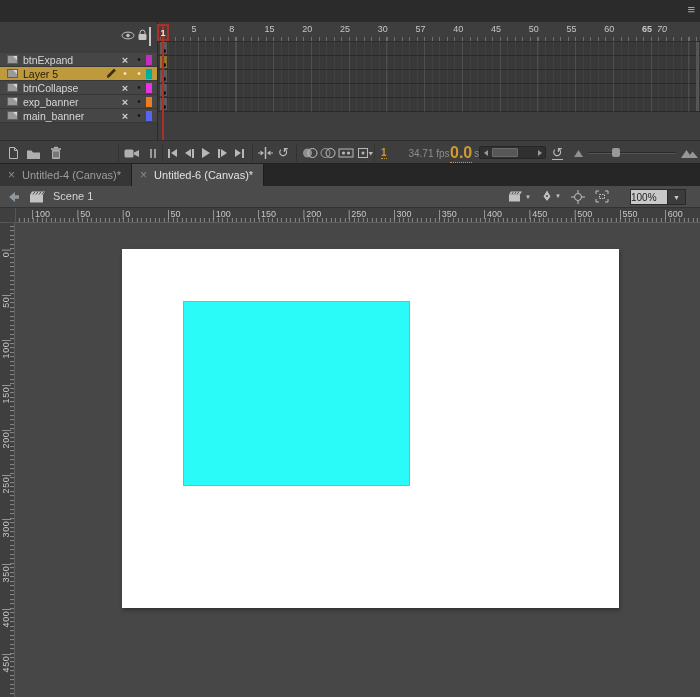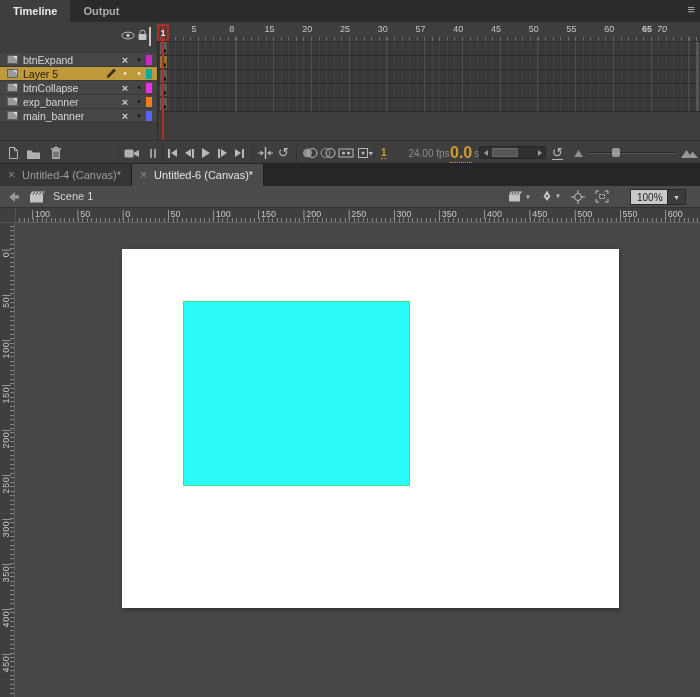--- a/index.html
+++ b/index.html
@@ -81,21 +81,21 @@
 .dtab{height:22px;display:flex;align-items:center;padding:0 10px 0 8px;font-size:11px;background:#363636;color:#9d9d9d;border-right:1px solid #1e1e1e;white-space:nowrap}
 .dtab.active{background:#4b4b4b;color:#e2e2e2}
 .dclose{margin-right:7px;color:#8b8b8b;font-size:12px}
 
 
 .edit-bar{position:absolute;left:0;top:186px;width:700px;height:22px;background:#4b4b4b;border-bottom:1px solid #323232}
 .eb-item{position:absolute;top:3px;display:flex;align-items:center}
 .scene-label{font-size:11px;color:#d4d4d4}
 .caret{font-size:6px;color:#c2c2c2;margin-left:2px}
 .zoom-box{position:absolute;left:630px;top:3px;width:38px;height:16px;background:#c9c9c9;border:1px solid #2a2a2a;
-  color:#1c1c1c;font-size:10px;display:flex;align-items:center;padding-left:6px}
+  color:#1c1c1c;font-size:10px;display:flex;align-items:center;}
 .zoom-btn{position:absolute;left:668px;top:3px;width:18px;height:16px;background:#3c3c3c;border:1px solid #2a2a2a;border-left:none;
   display:flex;align-items:center;justify-content:center;color:#c9c9c9;font-size:7px}
 
 
 .canvas{position:absolute;left:0;top:208px;width:700px;height:489px;background:#474747}
 .ruler-h{position:absolute;left:0;top:0;width:700px;height:15px;background:#3f3f3f;border-bottom:1px solid #5e5e5e;
   background-image:repeating-linear-gradient(to right,#8a8a8a 0 1px,transparent 1px 4.52px);
   background-size:100% 4px;background-repeat:repeat-x;background-position:0.9px bottom}
 .ruler-v{position:absolute;left:0;top:0;width:15px;height:489px;background:#3f3f3f;border-right:1px solid #5e5e5e;
   background-image:repeating-linear-gradient(to bottom,#8a8a8a 0 1px,transparent 1px 4.49px);
@@ -107,24 +107,20 @@
 .vlab::after{content:"|";color:#b2b2b2}
 .stage{position:absolute;left:122px;top:41px;width:497px;height:359px;background:#fff;box-shadow:1px 2px 4px rgba(0,0,0,0.35)}
 .shape{position:absolute;left:61px;top:52px;width:227px;height:185px;background:#2bfbf8;border:1px solid #3fe17a}
 </style>
 </head>
 <body>
 
 <div id="app">
 
   <div class="panel-tabbar">
-    <div id="panelTabs" style="display:flex">
-        <div class="ptab active">Timeline</div>
-        <div class="ptab">Output</div>
-      </div>
     <div class="panel-menu">≡</div>
   </div>
 
   <div class="tl-body">
     <div class="layer-header">
       <span class="hicon" style="left:121px">
         <svg width="14" height="11">
             <ellipse cx="7" cy="5.5" rx="6" ry="3.4" fill="none" stroke="#c4c4c4"></ellipse>
             <circle cx="7" cy="5.5" r="1.7" fill="#c4c4c4"></circle>
           </svg>
@@ -319,21 +315,21 @@
     </div>
     <div class="tbtn" style="left:357px">
       <svg width="16" height="12">
           <rect x="1.5" y="1.5" width="9" height="9" fill="none" stroke="#b8b8b8"></rect>
           <circle cx="6" cy="6" r="1.5" fill="#b8b8b8"></circle>
           <path d="M11.5 5 h4.5 l-2.25 3.5 z" fill="#b8b8b8"></path>
         </svg>
     </div>
     <div class="tsep" style="left:374px"></div>
     <div class="fcount hot" style="left:381px">1</div>
-    <div class="tbtn statictxt" style="left:403px;width:52px">24.00 fps</div>
+    <div class="tbtn statictxt" style="left:403px;width:52px">34.71 fps</div>
     <div class="tbtn" style="left:450px">
       <span class="hot" style="font-size:16px;font-weight:bold">0.0</span>
       <span class="statictxt" style="margin-left:2px">s</span>
     </div>
     <div class="hscroll">
       <span class="hs-btn" style="left:0">
           <span class="tinytriL"></span>
         </span>
       <span class="hs-thumb"></span>
       <span class="hs-btn" style="right:0">

